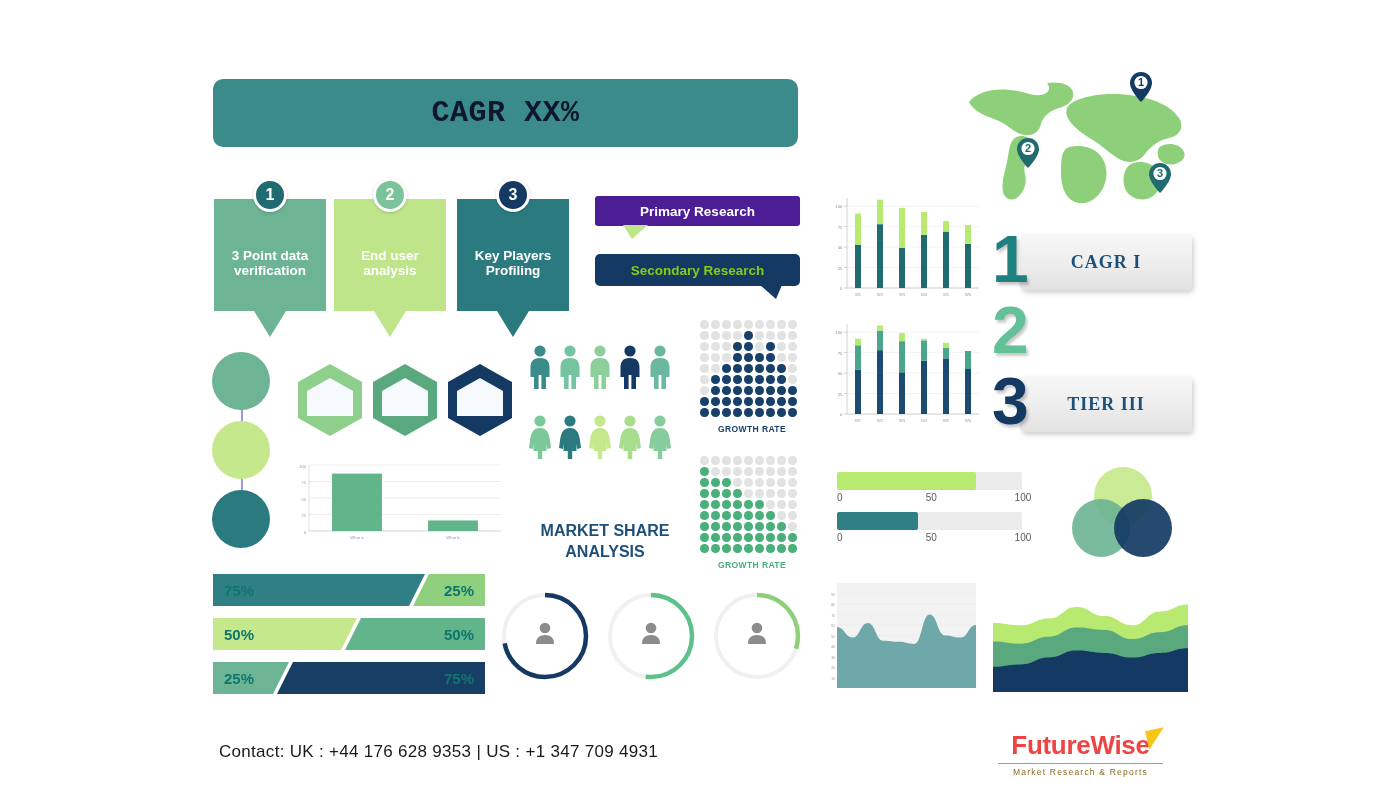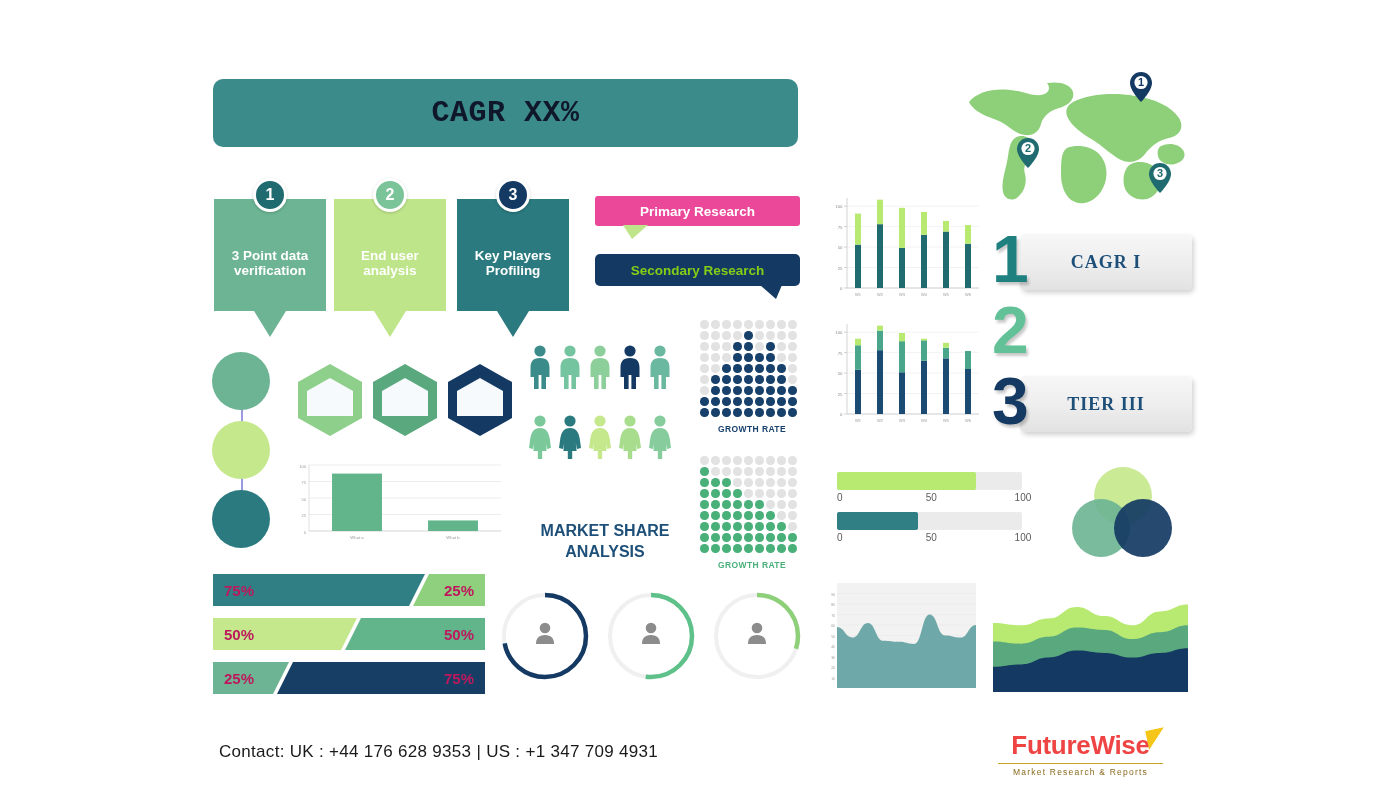--- a/index.html
+++ b/index.html
@@ -44,21 +44,21 @@
     color: #ffffff; font-size: 16px; font-weight: bold;
     box-shadow: 0 1px 3px rgba(0,0,0,.18);
   }
   #callout-1 { left: 214px; top: 199px; }
   #callout-2 { left: 334px; top: 199px; }
   #callout-3 { left: 457px; top: 199px; }
 
   
   .tag-primary {
     position: absolute; left: 595px; top: 196px; width: 205px; height: 30px;
-    background: #ec4899; border-radius: 3px;
+    background: #4c1d95; border-radius: 3px;
     display: flex; align-items: center; justify-content: center;
   }
   .tag-primary span { color: #ffffff; font-size: 13.5px; font-weight: bold; }
   .tag-primary::after {
     content: ""; position: absolute; left: 28px; bottom: -13px;
     border-left: 9px solid transparent; border-right: 16px solid transparent;
     border-top: 14px solid #bfe58a;
   }
   .tag-secondary {
     position: absolute; left: 595px; top: 254px; width: 205px; height: 32px;
@@ -85,21 +85,21 @@
   .hexwrap svg { display: block; }
 
   
   .minibar { position: absolute; left: 287px; top: 461px; width: 218px; height: 84px; }
 
   
   .pctbar { position: absolute; left: 213px; width: 272px; height: 32px; }
   .pctbar svg { position: absolute; inset: 0; }
   .pctbar .lbl-l, .pctbar .lbl-r {
     position: absolute; top: 0; height: 32px; display: flex; align-items: center;
-    color: #be185d; font-size: 15px; font-weight: bold;
+    color: #0f766e; font-size: 15px; font-weight: bold;
   }
   .pctbar .lbl-l { left: 11px; }
   .pctbar .lbl-r { right: 11px; }
   #pct-0 { top: 574px; }
   #pct-1 { top: 618px; }
   #pct-2 { top: 662px; }
 
   
   .people-block { position: absolute; left: 527px; top: 344px; width: 150px; }
   .people-row { display: flex; gap: 4px; margin-bottom: 6px; }

